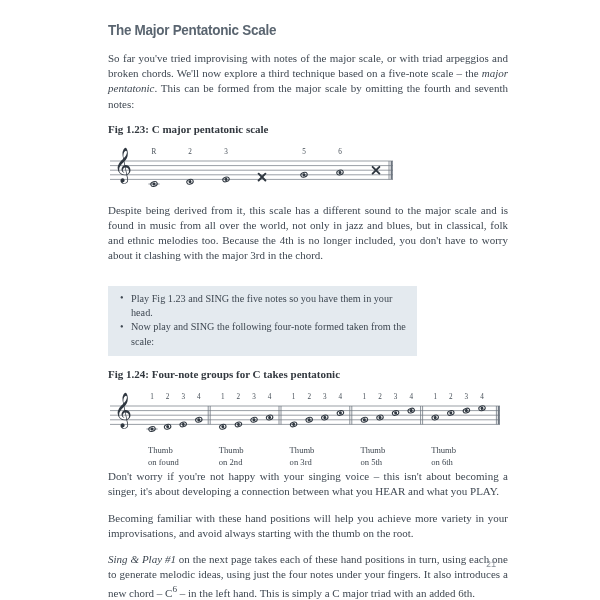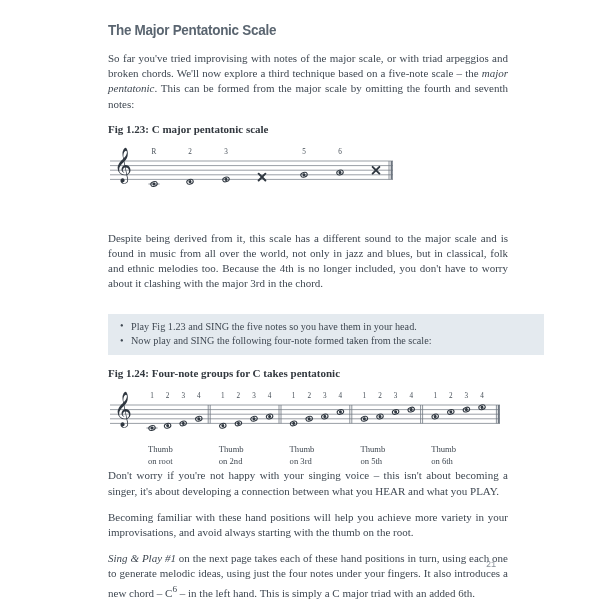--- a/index.html
+++ b/index.html
@@ -56,21 +56,21 @@
     color: #32383f;
   }
 
   em.it { font-style: italic; }
 
   
   .callout {
     background: #e4eaef;
     padding: 6px 10px 7px 12px;
     margin: 22px 0 12px 0;
-    width: 436px;
+    width: 309px;
     box-sizing: border-box;
   }
   .callout ul {
     margin: 0;
     padding: 0;
     list-style: none;
   }
   .callout li {
     font-size: 10.2px;
     line-height: 14.4px;
@@ -171,21 +171,21 @@
           <text x="232" y="13" font-size="7.2" font-family="Liberation Serif, serif" fill="#454e57" text-anchor="middle">6</text>
           <g>
             <line x1="264.6" y1="25.800000000000004" x2="271.4" y2="32.6" stroke="#2f3740" stroke-width="1.9" stroke-linecap="round"></line>
             <line x1="264.6" y1="32.6" x2="271.4" y2="25.800000000000004" stroke="#2f3740" stroke-width="1.9" stroke-linecap="round"></line>
           </g>
           <line x1="281" x2="281" y1="20" y2="38.4" stroke="#6e7680" stroke-width="0.8"></line>
           <line x1="283.7" x2="283.7" y1="20" y2="38.4" stroke="#6e7680" stroke-width="2.1"></line>
         </svg>
     </div>
 
-    <p class="body-text" style="margin-top:28px">Despite being derived from it, this scale has a different sound to the major scale and is found in music from all over the world, not only in jazz and blues, but in classical, folk and ethnic melodies too. Because the 4th is no longer included, you don't have to worry about it clashing with the major 3rd in the chord.</p>
+    <p class="body-text" style="margin-top:0">Despite being derived from it, this scale has a different sound to the major scale and is found in music from all over the world, not only in jazz and blues, but in classical, folk and ethnic melodies too. Because the 4th is no longer included, you don't have to worry about it clashing with the major 3rd in the chord.</p>
 
     <div class="callout">
       <ul>
         <li>Play Fig 1.23 and SING the five notes so you have them in your head.</li>
         <li>Now play and SING the following four-note formed taken from the scale:</li>
       </ul>
     </div>
 
     <div class="fig-label">Fig 1.24: Four-note groups for C takes pentatonic</div>
 
@@ -307,21 +307,21 @@
           </g>
           <text x="374" y="13" font-size="7.2" font-family="Liberation Serif, serif" fill="#454e57" text-anchor="middle">4</text>
           <line x1="312.59999999999997" x2="312.59999999999997" y1="20" y2="38.4" stroke="#6e7680" stroke-width="0.8"></line>
           <line x1="314.59999999999997" x2="314.59999999999997" y1="20" y2="38.4" stroke="#6e7680" stroke-width="0.8"></line>
           <line x1="388.4" x2="388.4" y1="20" y2="38.4" stroke="#6e7680" stroke-width="0.8"></line>
           <line x1="390.8" x2="390.8" y1="20" y2="38.4" stroke="#6e7680" stroke-width="2.1"></line>
         </svg>
       <div class="thumb-row" id="thumb-row">
           <div class="thumb-item" style="left: 40px;">
             <div>Thumb</div>
-            <div>on root</div>
+            <div>on found</div>
           </div>
           <div class="thumb-item" style="left: 110.8px;">
             <div>Thumb</div>
             <div>on 2nd</div>
           </div>
           <div class="thumb-item" style="left: 181.6px;">
             <div>Thumb</div>
             <div>on 3rd</div>
           </div>
           <div class="thumb-item" style="left: 252.4px;">

